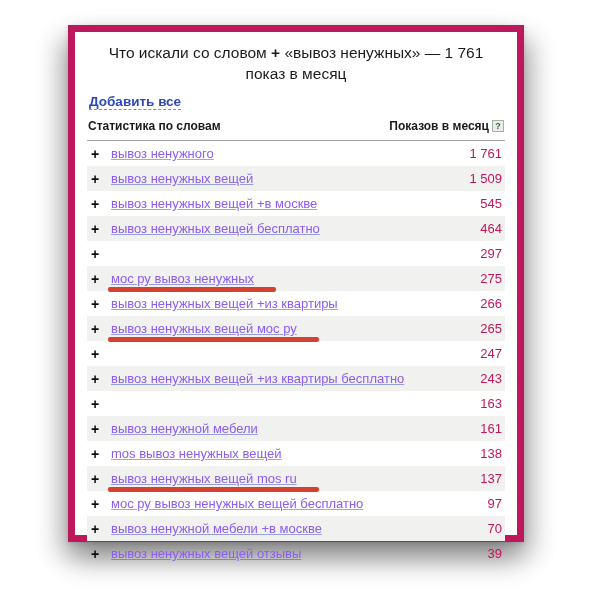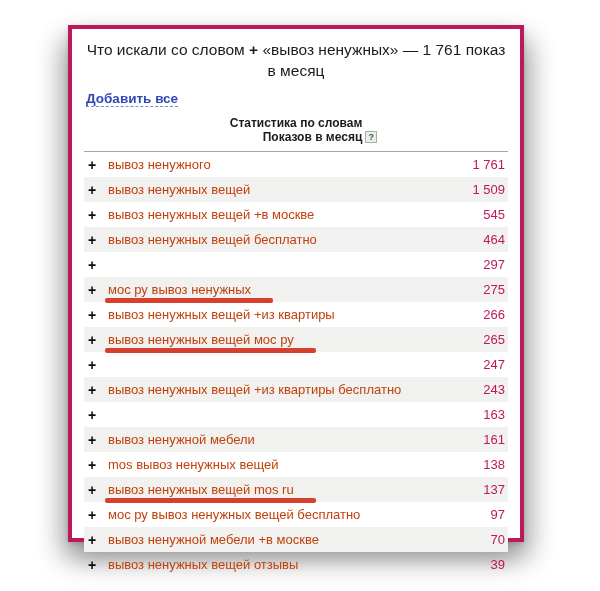--- a/index.html
+++ b/index.html
@@ -1,60 +1,60 @@
 <!DOCTYPE html>
 <html><head>
 <meta charset="utf-8">
 <style>
   * { margin:0; padding:0; box-sizing:border-box; }
   html,body { width:600px; height:591px; background:#ffffff; overflow:hidden;
               font-family:"Liberation Sans", sans-serif; }
   .card {
     position:absolute; left:68px; top:25px; width:456px; height:517px;
-    background:#ffffff; border:4px solid #be185d;
+    background:#ffffff; border:7px solid #be185d;
     box-shadow: 0 16px 28px rgba(0,0,0,.30), 10px 14px 24px rgba(0,0,0,.14),
                 -10px 14px 24px rgba(0,0,0,.14), 0 2px 5px rgba(0,0,0,.12);
     padding:10px 12px 0 12px;
   }
   .title {
     font-size:15.5px; line-height:21px; color:#1b1b1b; text-align:center;
     max-width:420px; margin:0 auto; padding-bottom:5px;
   }
   .title .plus { font-weight:bold; }
   .add-all {
     display:inline-block; margin:5px 10px 3px 2px;
     font-size:13.5px; font-weight:bold; color:#2f48b8;
     text-decoration:none; border-bottom:1px dashed rgba(47,72,184,.65);
     cursor:pointer;
   }
   .thead {
     display:flex; justify-content:space-between; align-items:center;
     font-size:12px; font-weight:bold; color:#1b1b1b;
-    padding:6px 1px 7px 1px; border-bottom:1px solid #a6a6a6;flex-direction:column;
+    padding:6px 1px 7px 1px; border-bottom:1px solid #a6a6a6;
   }
   .col-right { display:flex; align-items:center;margin-left:48px; }
   .help-icon {
     display:inline-block; width:12px; height:12px; margin-left:3px;
     background:#e8efe8; border:1px solid #a3b3a3; color:#44584a;
     font-size:9px; line-height:10px; text-align:center; font-weight:bold;
     cursor:pointer;
   }
   .rows { }
   .row {
     position:relative; display:flex; align-items:center; height:25px;
     font-size:13px; padding:0 3px 0 4px;
   }
   .row.alt { background:#f1f1ef; }
   .row .plus-btn {
     width:20px; font-weight:bold; font-size:14px; color:#0a0a0a;
     cursor:pointer; user-select:none; flex:0 0 20px;
   }
   .row a.kw {
-    position:relative; color:#c2410c; cursor:pointer;
-    text-decoration-color:rgba(58,80,195,.5);
+    position:relative; color:#8b5cf6; cursor:pointer;
+    text-decoration:underline; text-decoration-color:rgba(58,80,195,.5);
     white-space:nowrap;
   }
   .row .num { margin-left:auto; color:#be185d; }
   .row .annotation { display:none; }
   .row.underlined .annotation {
     display:block; position:absolute; left:-3px; right:-22px; bottom:-6px;
     height:5px; background:#d6402e; border-radius:2px; z-index:3;
   }
 </style>
 </head>

